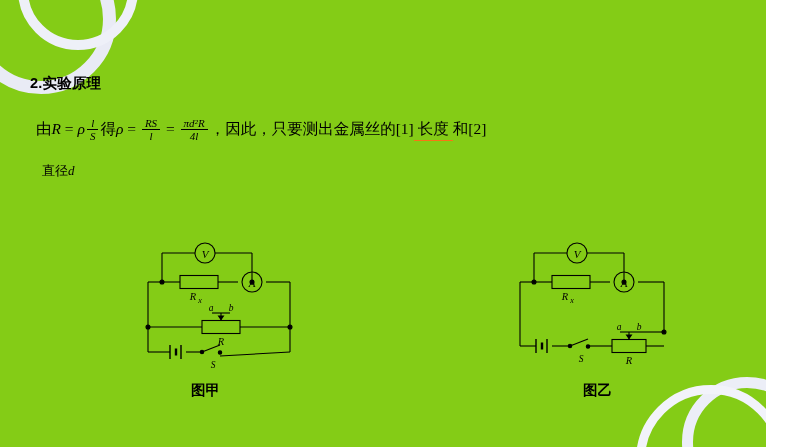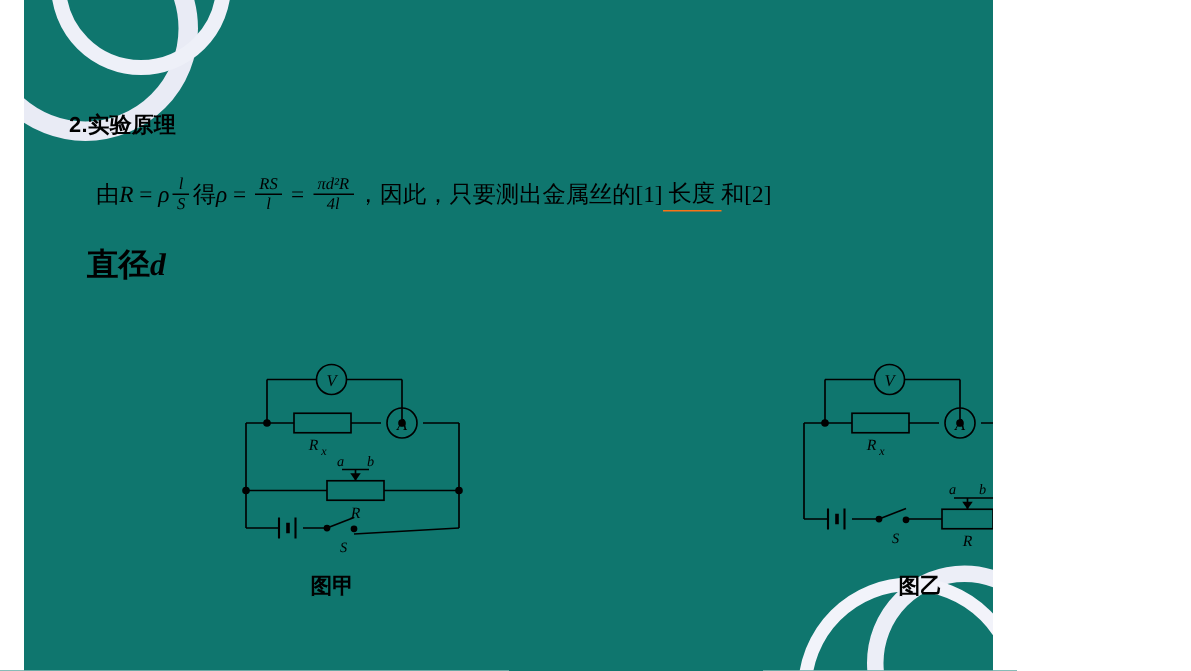--- a/index.html
+++ b/index.html
@@ -9,24 +9,24 @@
   body {
     width: 794px;
     height: 447px;
     background: #ffffff;
     font-family: "Liberation Serif", serif;
     overflow: hidden;
     position: relative;
   }
   .slide {
     position: absolute;
-    left: 16px; top: 0;
-    width: 646px;
+    left: 0; top: 0;
+    width: 766px;
     height: 447px;
-    background: #0f766e;
+    background: #84cc16;
     overflow: hidden;
   }
   
   .deco-tl {
     position: absolute;
     left: -34px; top: -56px;
     width: 150px; height: 150px;
     border: 13px solid #e9ebf5;
     border-radius: 50%;
     box-sizing: border-box;
@@ -67,30 +67,28 @@
     letter-spacing: 0.2px;
   }
 
   .body-line {
     position: absolute;
     left: 36px;
     top: 118px;
     font-size: 15.5px;
     color: #000;
     white-space: nowrap;
-    margin-left: 12px;
   }
   .body-line2 {
     position: absolute;
     left: 42px;
     top: 162px;
-    font-size: 21px;
+    font-size: 13px;
     color: #000;
     white-space: nowrap;
-    font-weight: bold;
   }
 
   .mi { font-family: "Liberation Serif", serif; font-style: italic; }
   .mn { font-family: "Liberation Serif", serif; font-style: normal; }
 
   .frac {
     display: inline-block;
     vertical-align: middle;
     text-align: center;
     font-size: 11px;

